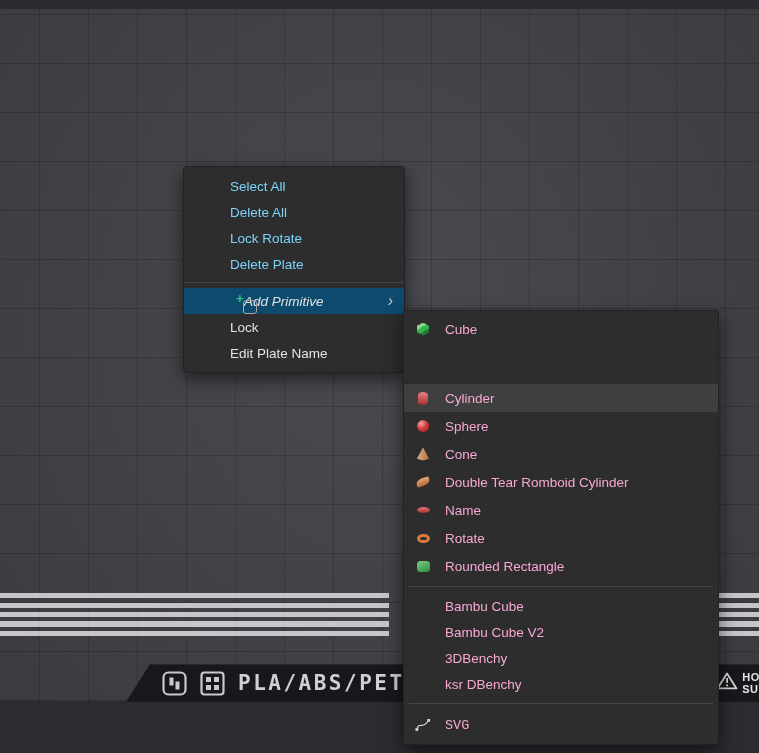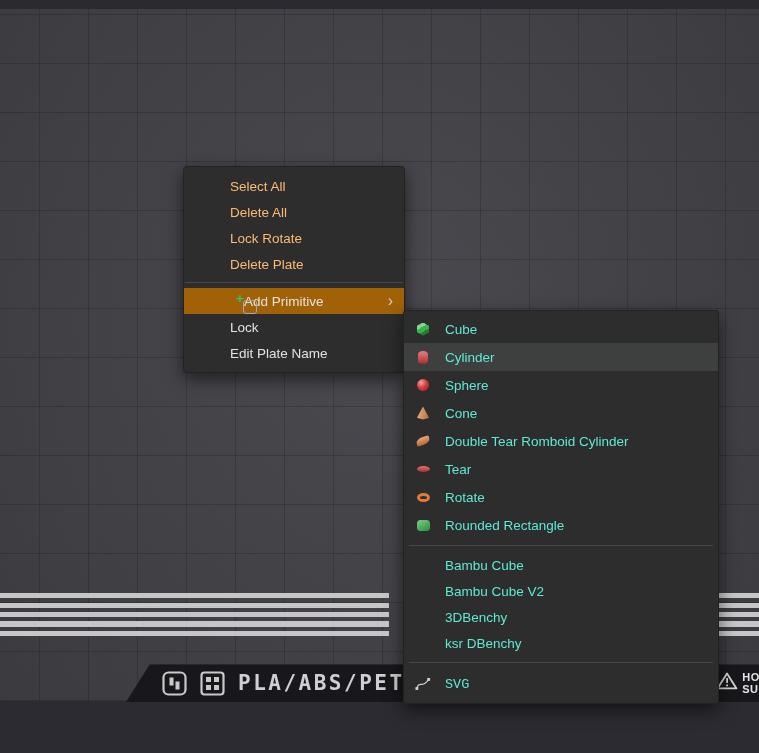--- a/index.html
+++ b/index.html
@@ -38,40 +38,40 @@
   .hot-text{color:#e3e3e5;font-size:11px;font-weight:bold;line-height:1.1;letter-spacing:0.5px;}
 
   
   .ctx-menu{
     position:absolute;left:183px;top:166px;width:220px;z-index:10;
     background:#2d2d2d;border:1px solid #222;border-radius:4px;
     box-shadow:0 6px 18px rgba(0,0,0,0.55);
     padding:6px 0;font-size:13.5px;color:#e2e2e2;
   }
   .mi{position:relative;height:26px;display:flex;align-items:center;padding-left:46px;box-sizing:border-box;}
-  .mi.disabled{color:#fdba74;}
-  .mi.active{background:#a16207;}
+  .mi.disabled{color:#7dd3fc;}
+  .mi.active{background:#0c4a6e;font-style:italic;}
   .mi-icon{position:absolute;left:13px;top:50%;transform:translateY(-50%);}
   .mi-arrow{position:absolute;right:11px;top:50%;transform:translateY(-50%);color:#cfcfcf;font-size:16px;line-height:1;}
   .sep{height:1px;background:#474747;margin:5px 1px;}
 
   .add-prim{width:14px;height:14px;border:1.6px solid #a9a9a9;border-radius:3px;box-sizing:border-box;position:relative;display:inline-block;}
   .add-prim::after{content:"+";position:absolute;top:-9px;left:-8px;color:#27c77e;font-weight:bold;font-size:13px;line-height:1;font-family:"DejaVu Sans Mono",monospace;}
 
   
   .sub-menu{
     position:absolute;left:403px;top:310px;width:314px;z-index:11;
     background:#2d2d2d;border:1px solid #222;border-radius:3px;
     box-shadow:0 6px 18px rgba(0,0,0,0.55);
-    padding:4px 0;font-size:13.5px;color:#5eead4;
+    padding:4px 0;font-size:13.5px;color:#f9a8d4;
   }
   .smi{position:relative;height:28px;display:flex;align-items:center;padding-left:41px;box-sizing:border-box;}
   .smi.model{height:26px;}
   .smi.svg-row{height:30px;font-family:Liberation Mono, monospace;}
-  .smi.highlighted{background:#3e3f3f;}
+  .smi.highlighted{background:#3e3f3f;margin-top:41px;}
   .smi-icon{position:absolute;left:11px;top:50%;transform:translateY(-50%);width:16px;height:16px;display:flex;align-items:center;justify-content:center;}
   .sub-sep{height:1px;background:#474747;margin:6px 5px;}
 
   
   .shape-cube::before{content:"";width:12px;height:13px;background-color:var(--c);
     background-image:linear-gradient(150deg,rgba(255,255,255,.40) 0 35%,rgba(0,0,0,0) 35% 62%,rgba(0,0,0,.32) 62%);
     clip-path:polygon(50% 0,100% 25%,100% 75%,50% 100%,0 75%,0 25%);}
   .shape-cylinder::before{content:"";width:10px;height:13px;background-color:var(--c);
     background-image:linear-gradient(rgba(255,255,255,.35),rgba(0,0,0,.22));border-radius:5px/3px;}
   .shape-sphere::before{content:"";width:12px;height:12px;border-radius:50%;background-color:var(--c);
@@ -175,21 +175,21 @@
     <div class="smi">
       <span class="smi-icon shape-cone" style="--c: #de8c4c;"></span>
       <span>Cone</span>
     </div>
     <div class="smi">
       <span class="smi-icon shape-tear" style="--c: #de7c3c;"></span>
       <span>Double Tear Romboid Cylinder</span>
     </div>
     <div class="smi">
       <span class="smi-icon shape-disc" style="--c: #d93b3b;"></span>
-      <span>Tear</span>
+      <span>Name</span>
     </div>
     <div class="smi">
       <span class="smi-icon shape-torus" style="--c: #de7c3c;"></span>
       <span>Rotate</span>
     </div>
     <div class="smi">
       <span class="smi-icon shape-roundrect" style="--c: #35b54a;"></span>
       <span>Rounded Rectangle</span>
     </div>
 

